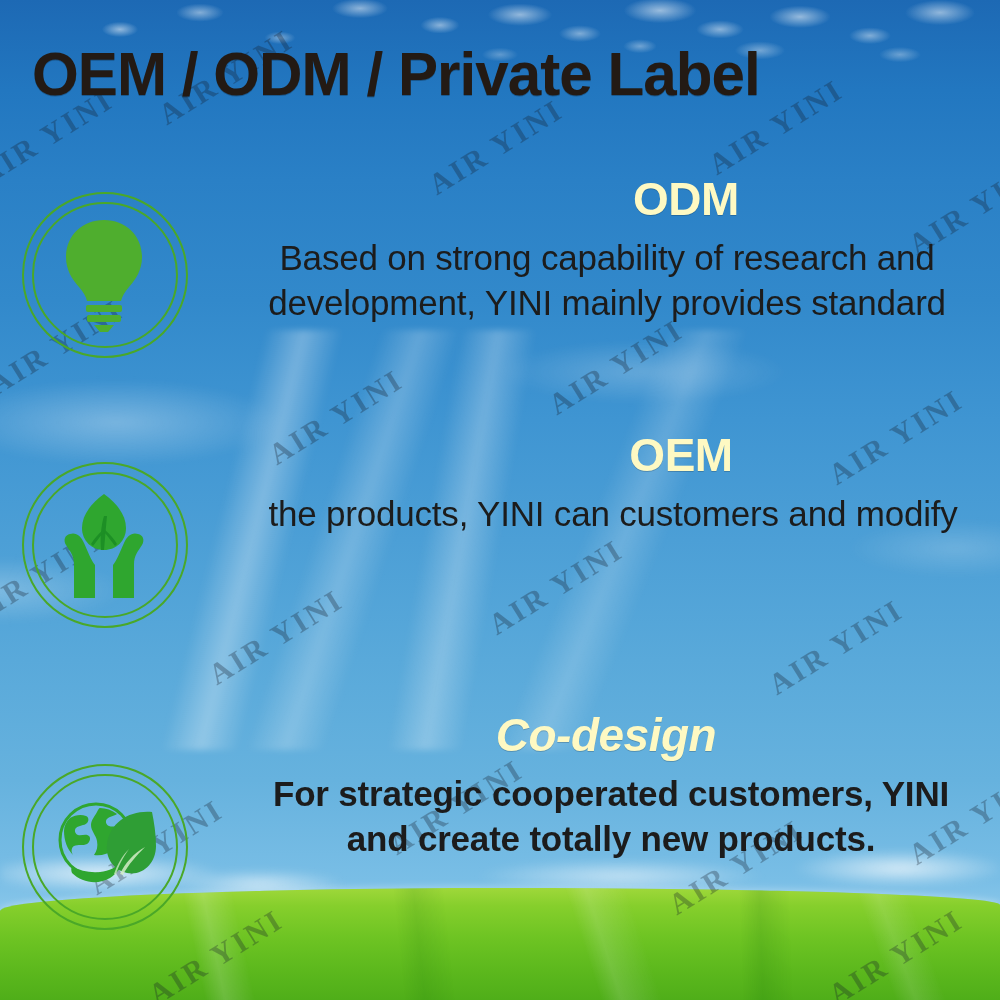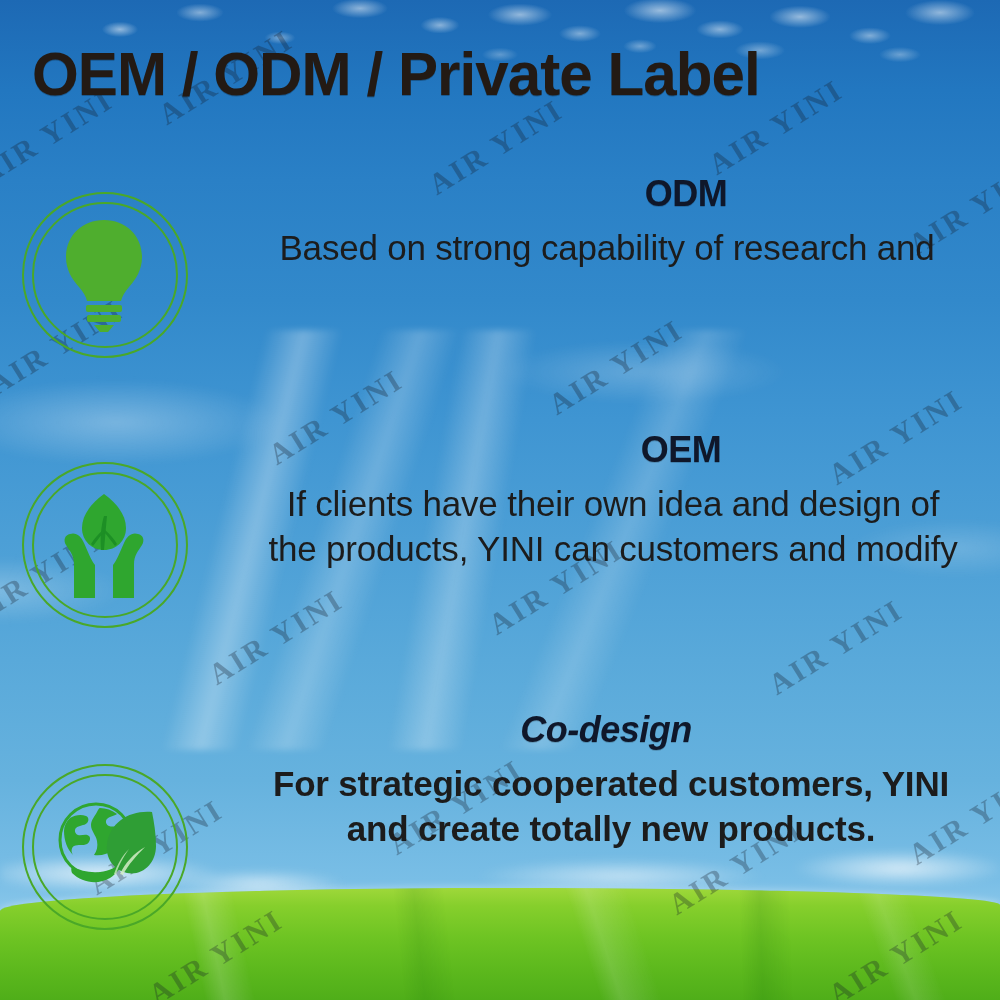--- a/index.html
+++ b/index.html
@@ -137,21 +137,21 @@
   }
   .ring-inner{
     position:absolute;left:10px;top:10px;width:142px;height:142px;
     border:2.5px solid #4aa828;border-radius:50%;
   }
   .glyph{position:absolute;left:26px;top:24px;width:112px;height:116px;}
 
   .body-col{position:absolute;left:196px;width:800px;}
 
   .heading{
-    font-size:36px;font-weight:700;color:#0f172a;
+    font-size:46px;font-weight:700;color:#fef9c3;
     text-align:center;line-height:1.02;
     letter-spacing:-.5px;
     text-shadow:0 1px 0 rgba(0,0,0,.18);
   }
   #sec-odm .heading{padding-left:180px;}
   #sec-oem .heading{padding-left:170px;}
   #sec-codesign .heading{padding-left:20px;font-style:italic;}
 
   .para{
     margin-top:12px;
@@ -211,40 +211,40 @@
         <path fill="#4fae2e" d="M56 4C34 4 18 20 18 41c0 13 6 22 13 30 4 5 7 9 8 14h34c1-5 4-9 8-14 7-8 13-17 13-30C94 20 78 4 56 4z"></path>
         <rect x="38" y="89" width="36" height="7" rx="2" fill="#4fae2e"></rect>
         <rect x="39" y="99" width="34" height="7" rx="2" fill="#4fae2e"></rect>
         <path fill="#4fae2e" d="M46 109h20l-6 7h-8z"></path>
       </svg>
     </div>
     <div class="body-col">
       <div class="heading">ODM</div>
       <div class="para">
         <span class="ln">Based on strong capability of research and</span>
+        <span class="ln">development, YINI mainly provides standard</span>
       </div>
     </div>
   </div>
 
   <div class="section" id="sec-oem">
     <div class="icon-wrap">
       <div class="ring-outer"></div>
       <div class="ring-inner"></div>
       <svg class="glyph" viewBox="0 0 112 116">
         <path fill="#2fa62f" d="M56 8c14 10 22 22 22 34 0 13-10 22-22 22S34 55 34 42C34 30 42 18 56 8z"></path>
         <path fill="#1d8f25" d="M56 30c-3 10-4 22-3 34h3c1-12 2-24 3-34z"></path>
         <path fill="#1d8f25" d="M55 44c-5 4-9 9-12 14l2 2c4-5 7-10 11-14zM57 44c5 4 9 9 12 14l-2 2c-4-5-7-10-11-14z"></path>
         <path fill="#2fa62f" d="M22 48c6-2 11 2 14 9 4 9 7 17 11 22v33H26V78c0-8-4-13-8-19-3-5-1-10 4-11z"></path>
         <path fill="#2fa62f" d="M90 48c-6-2-11 2-14 9-4 9-7 17-11 22v33h21V78c0-8 4-13 8-19 3-5 1-10-4-11z"></path>
       </svg>
     </div>
     <div class="body-col">
       <div class="heading">OEM</div>
       <div class="para">
-        <span class="ln">If clients have their own idea and design of</span>
         <span class="ln">the products, YINI can customers and modify</span>
       </div>
     </div>
   </div>
 
   <div class="section" id="sec-codesign">
     <div class="icon-wrap">
       <div class="ring-outer"></div>
       <div class="ring-inner"></div>
       <svg class="glyph" viewBox="0 0 112 116">

